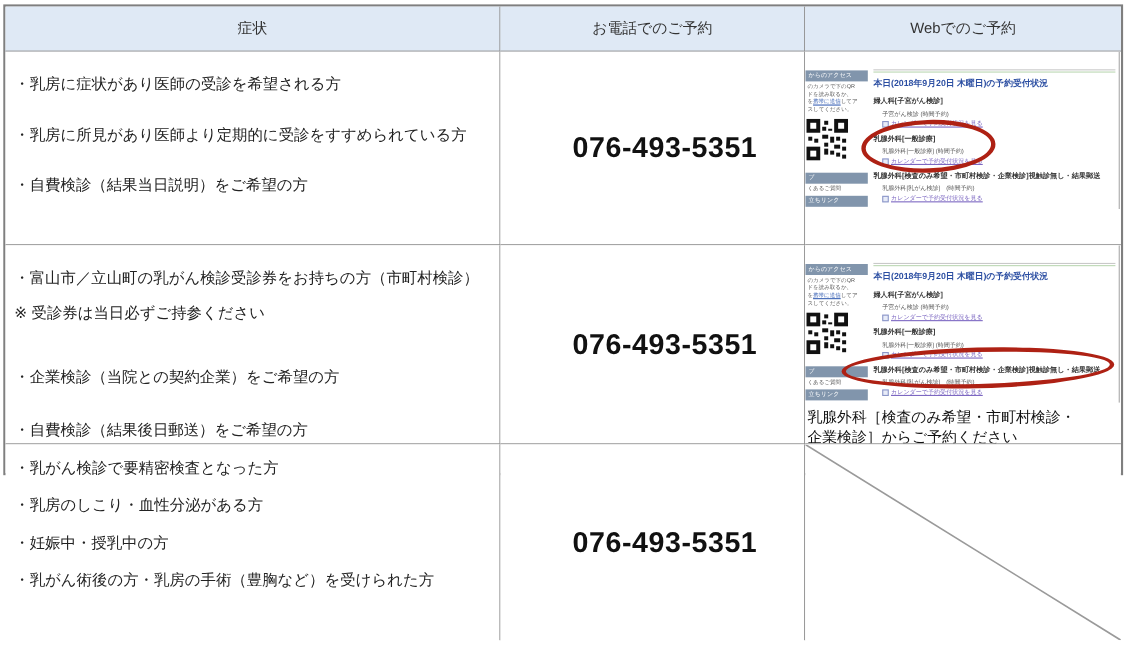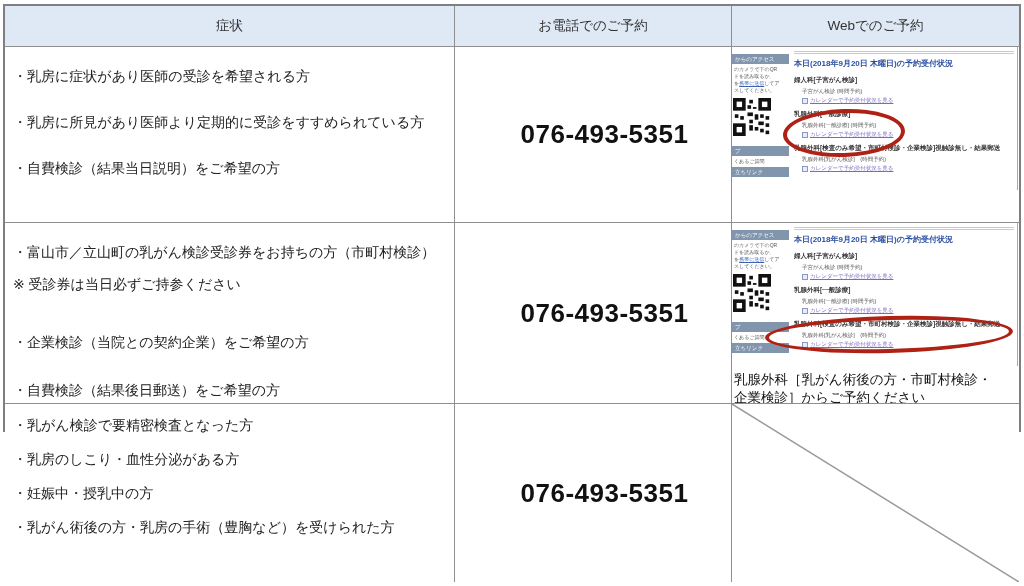--- a/index.html
+++ b/index.html
@@ -18,21 +18,21 @@
   .symptoms { padding:20px 6px 0 8px; font-size:14px; color:#222; line-height:18px; }
   .symptoms .line { white-space:nowrap; }
   .m28 { margin-bottom:28px; } .m14 { margin-bottom:14px; }
   .m40 { margin-bottom:40px; } .m30 { margin-bottom:30px; }
   .m16 { margin-bottom:16px; }
   .r3pad { padding-top:12px; }
   .phone-cell { display:flex; align-items:center; justify-content:center; }
   .phone { font-size:26px; font-weight:700; color:#111; letter-spacing:0.5px;margin-left:23px; }
   
   .webshot { position:relative; width:286px; height:143px; background:#fff;
-    border-right:1px solid #aaa; display:flex; overflow:hidden; }
+    border-right:1px solid #aaa; display:flex; overflow:hidden;align-items:flex-end; }
   .ws-side { width:57px; flex:none; padding-top:7px; overflow:hidden; }
   .ws-bar { background:#8195ac; color:#fff; font-size:5.5px; line-height:10px;
     height:10px; padding-left:3px; margin-bottom:2px; white-space:nowrap; }
   .ws-sline { font-size:5px; color:#555; line-height:7px; padding-left:2px; white-space:nowrap; }
   .ws-sline .slink { color:#3b63b5; text-decoration:underline; }
   .ws-qr { margin:4px 0 6px 1px; }
   .ws-main { flex:1; padding:4px 3px 0 5px; }
   .ws-topline { border-top:1px solid #c9c9c9; border-bottom:1px solid #bcd8b4;
     height:3px; margin-bottom:4px; }
   .ws-title { color:#2b4ea2; font-weight:700; font-size:8px; margin-bottom:7px; white-space:nowrap; }
@@ -215,21 +215,21 @@
           <div class="ws-sub">乳腺外科[乳がん検診]　(時間予約)</div>
           <div class="ws-link">
               <span class="ws-licon"></span>
               <span>カレンダーで予約受付状況を見る</span>
             </div>
         </div>
       </div>
       <div class="ellipse ell-2"></div>
     </div>
     <div class="caption">
-      <div>乳腺外科［乳がん術後の方・市町村検診・</div>
+      <div>乳腺外科［検査のみ希望・市町村検診・</div>
       <div>企業検診］からご予約ください</div>
     </div>
   </div>
 
   <div class="cell symptoms r3pad last-row">
     <div class="line m16">・乳がん検診で要精密検査となった方</div>
     <div class="line m16">・乳房のしこり・血性分泌がある方</div>
     <div class="line m16">・妊娠中・授乳中の方</div>
     <div class="line">・乳がん術後の方・乳房の手術（豊胸など）を受けられた方</div>
   </div>

